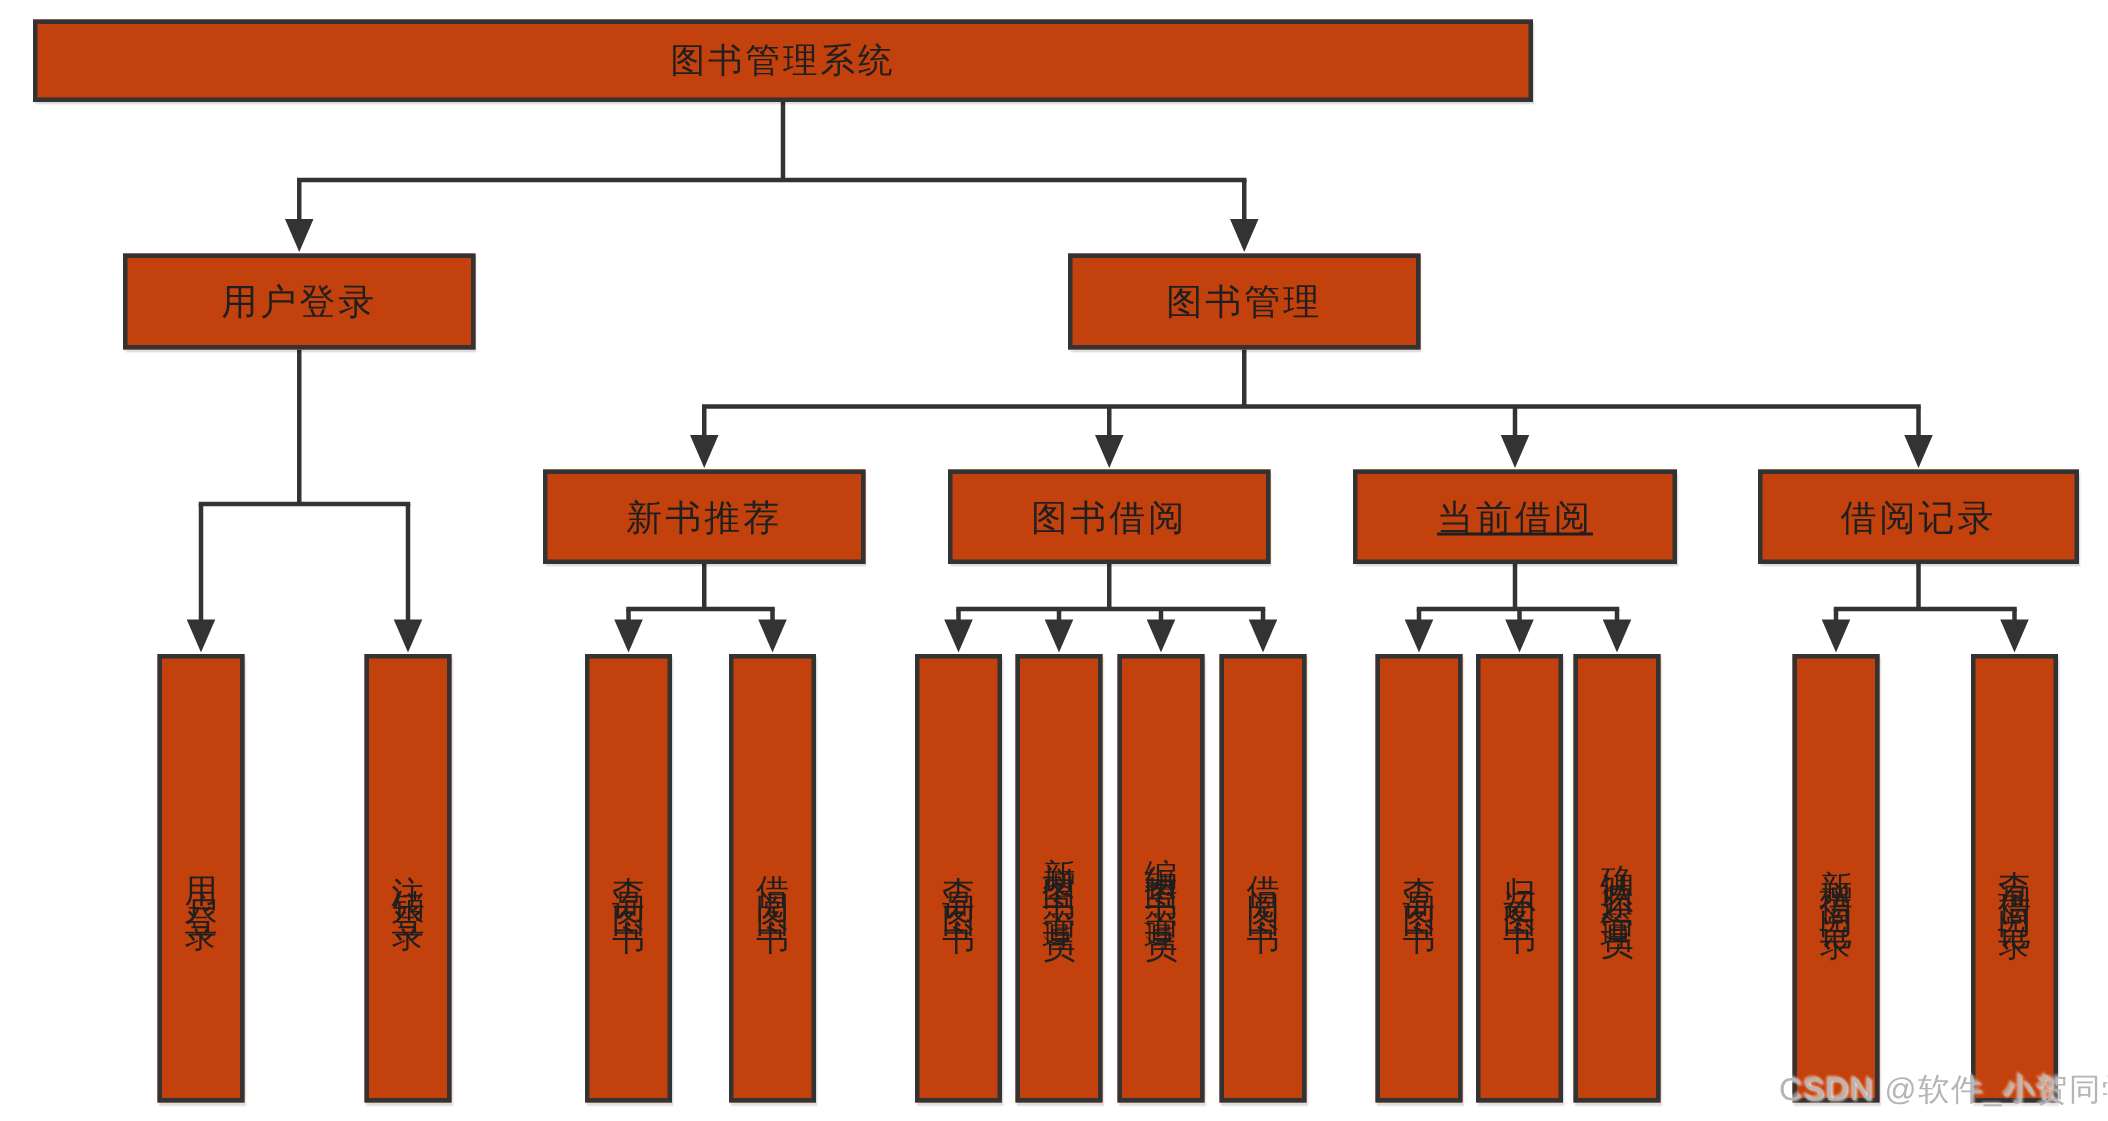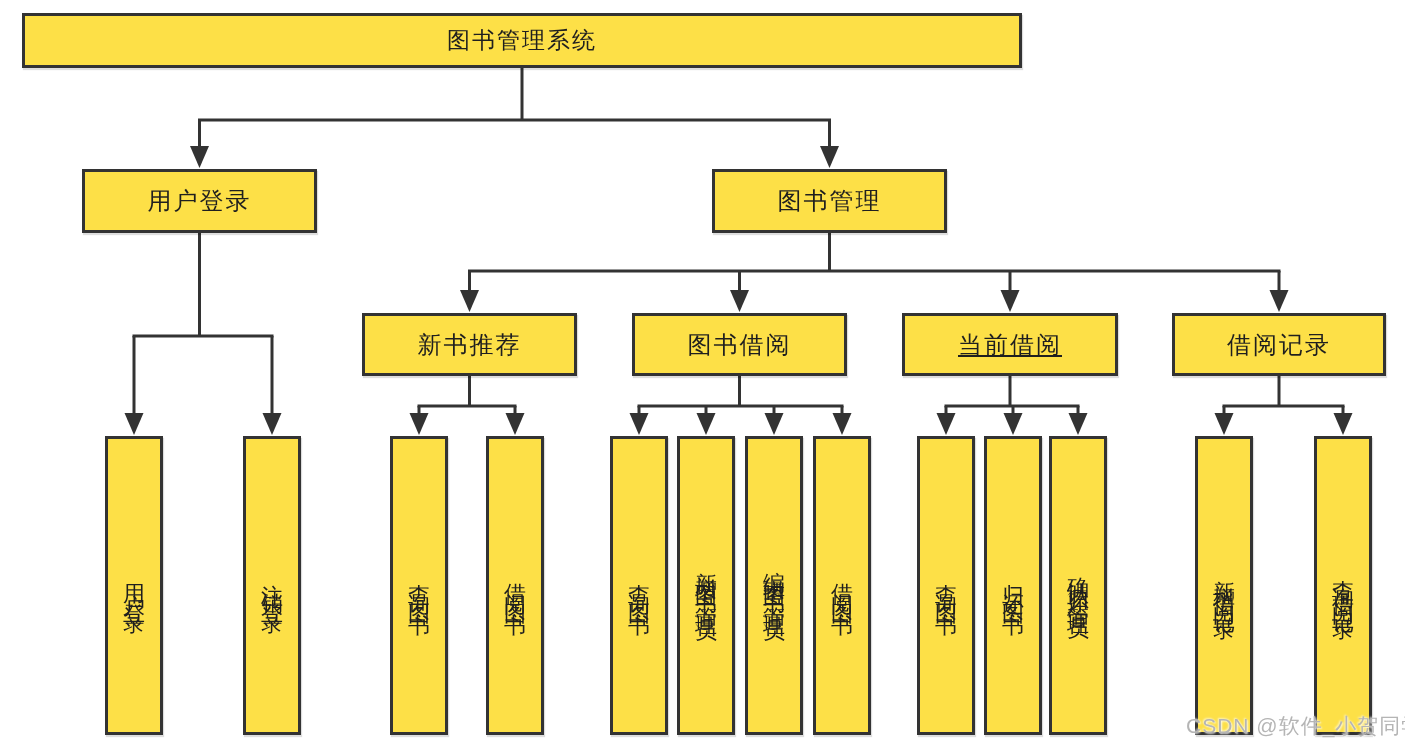--- a/index.html
+++ b/index.html
@@ -3,21 +3,21 @@
 <meta charset="utf-8">
 <style>
   html,body{margin:0;padding:0;background:#ffffff;}
   .stage{
     position:relative;width:1405px;height:747px;overflow:hidden;
     background:#ffffff;font-family:"Liberation Sans", sans-serif;
     color:#1f1f1f;
   }
   #connectors{position:absolute;left:0;top:0;z-index:0;}
   .node{
-    position:absolute;box-sizing:border-box;background:#fde047;
+    position:absolute;box-sizing:border-box;background:#c2410c;
     border:3px solid #333333;z-index:1;
     display:flex;align-items:center;justify-content:center;
     box-shadow:1px 2px 1px rgba(0,0,0,0.13);
   }
   .h{font-size:24px;letter-spacing:2px;white-space:nowrap;}
   .root-node{font-size:23px;}
   .v{
     writing-mode:vertical-rl;
     font-size:22px;letter-spacing:10px;line-height:1;
     white-space:nowrap;

